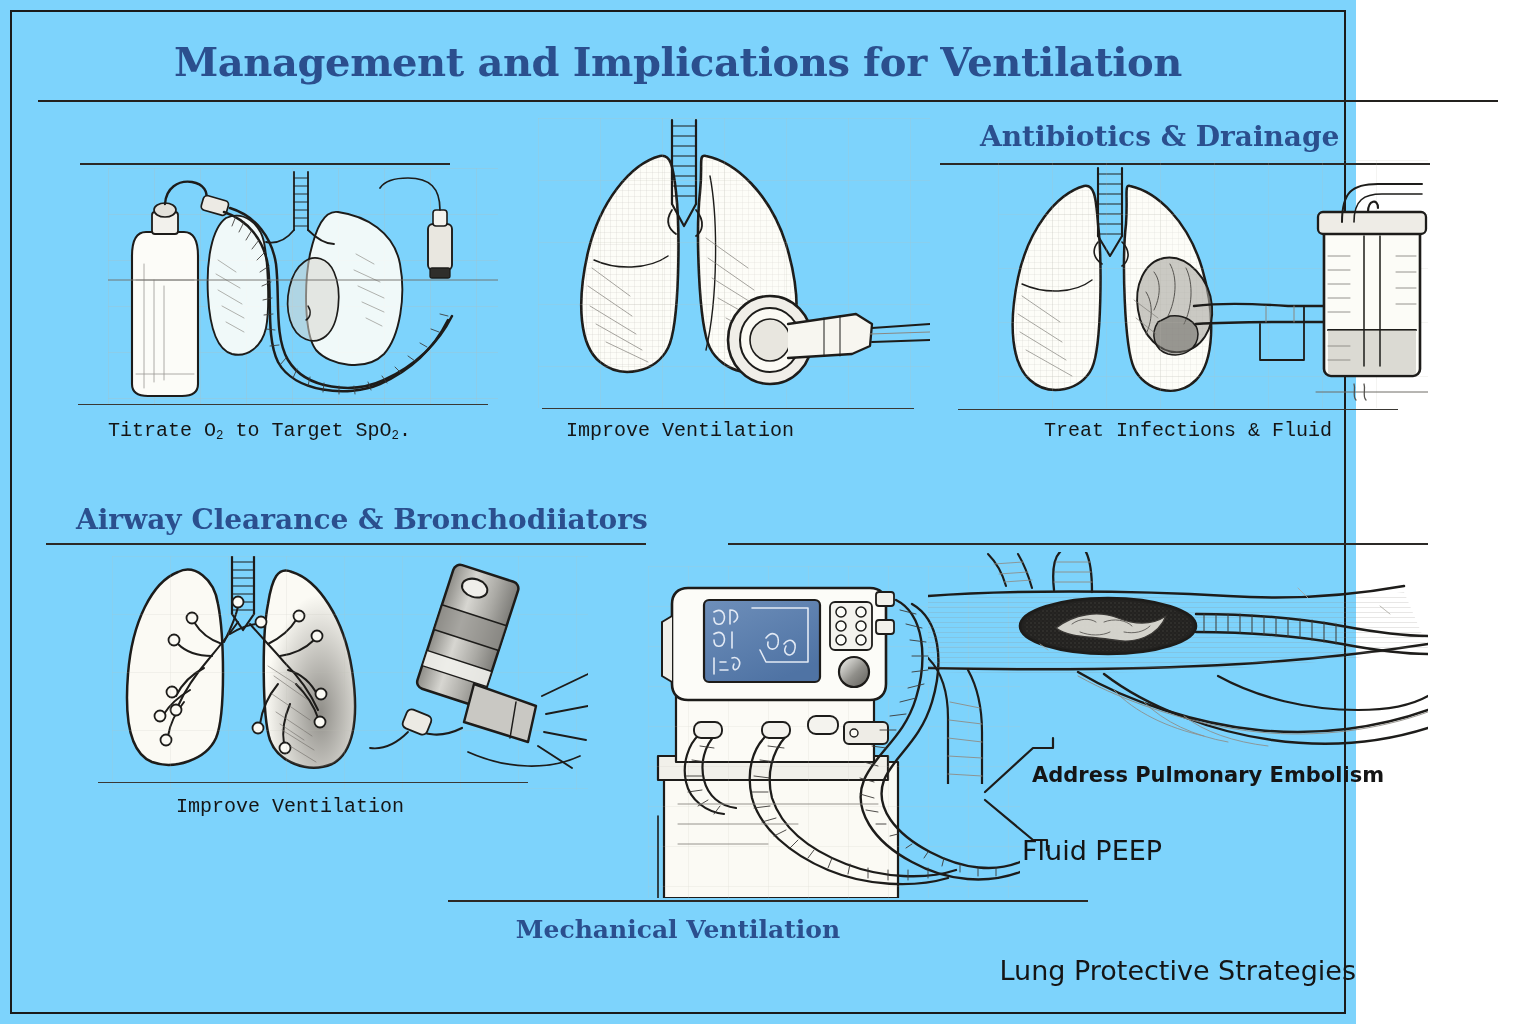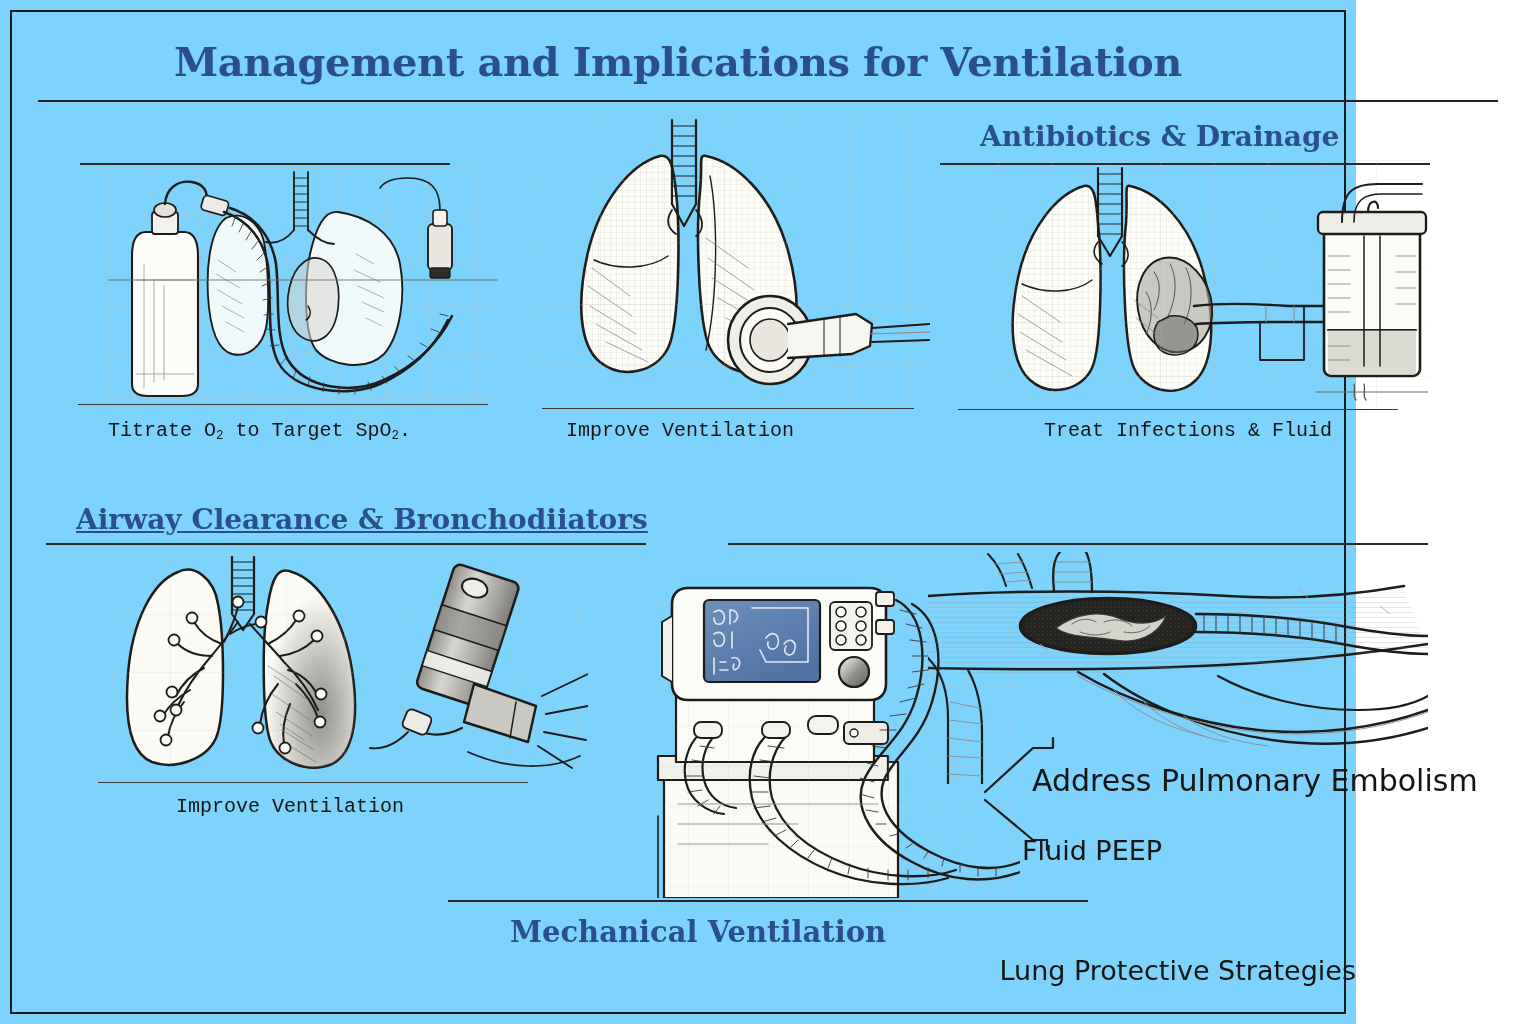--- a/index.html
+++ b/index.html
@@ -69,21 +69,21 @@
     height: 0;
     border-top: 2px solid #2b2926;
   }
 
   #head-oxygen      { left: 128px;  top: 124px; font-size: 28px; }
   #rule-oxygen      { left: 80px;   top: 163px; width: 370px; }
 
   #head-antibiotics { left: 980px;  top: 120px; font-size: 28px; }
   #rule-antibiotics { left: 940px;  top: 163px; width: 490px; }
 
-  #head-airway      { left: 76px;   top: 503px; font-size: 28px; text-decoration: underline; }
+  #head-airway      { left: 76px;   top: 503px; font-size: 28px; }
   #rule-airway      { left: 46px;   top: 543px; width: 600px; }
 
   #head-anticoag    { left: 828px;  top: 503px; font-size: 28px; }
   #rule-anticoag    { left: 728px;  top: 543px; width: 700px; }
 
   
   .caption {
     position: absolute;
     font-family: Liberation Mono, monospace;
     font-size: 20px;
@@ -108,24 +108,25 @@
   #rule-cap-improve2{ left: 98px;  top: 782px; width: 430px; }
   #cap-improve2     { left: 176px; top: 795px; }
 
   .sub { font-size: 0.62em; vertical-align: -0.28em; }
 
   
   #anno-embolism {
     position: absolute;
     left: 1032px;
     top: 763px;
-    font-size: 30px;
+    font-size: 21px;
     font-family: "DejaVu Sans", sans-serif;
     color: #151515;
     white-space: nowrap;
+    font-weight: bold;
   }
   #anno-peep {
     position: absolute;
     left: 1022px;
     top: 835px;
     font-size: 27px;
     font-family: "DejaVu Sans", sans-serif;
     color: #151515;
     white-space: nowrap;
   }
@@ -145,23 +146,22 @@
     width: 640px;
     height: 0;
     border-top: 2px solid #2b2926;
   }
   #bottom-title {
     position: absolute;
     left: 0; top: 915px; width: 100%;
     text-align: center;
     font-family: "DejaVu Serif", serif;
     font-weight: bold;
-    font-size: 29px;
+    font-size: 25px;
     color: #2b4f8e;
-    padding-left: 20px;
   }
   #bottom-sub {
     position: absolute;
     left: 0; top: 955px; width: 100%;
     text-align: right;
     font-family: "DejaVu Sans", sans-serif;
     font-size: 27px;
     color: #151515;
   }
 

